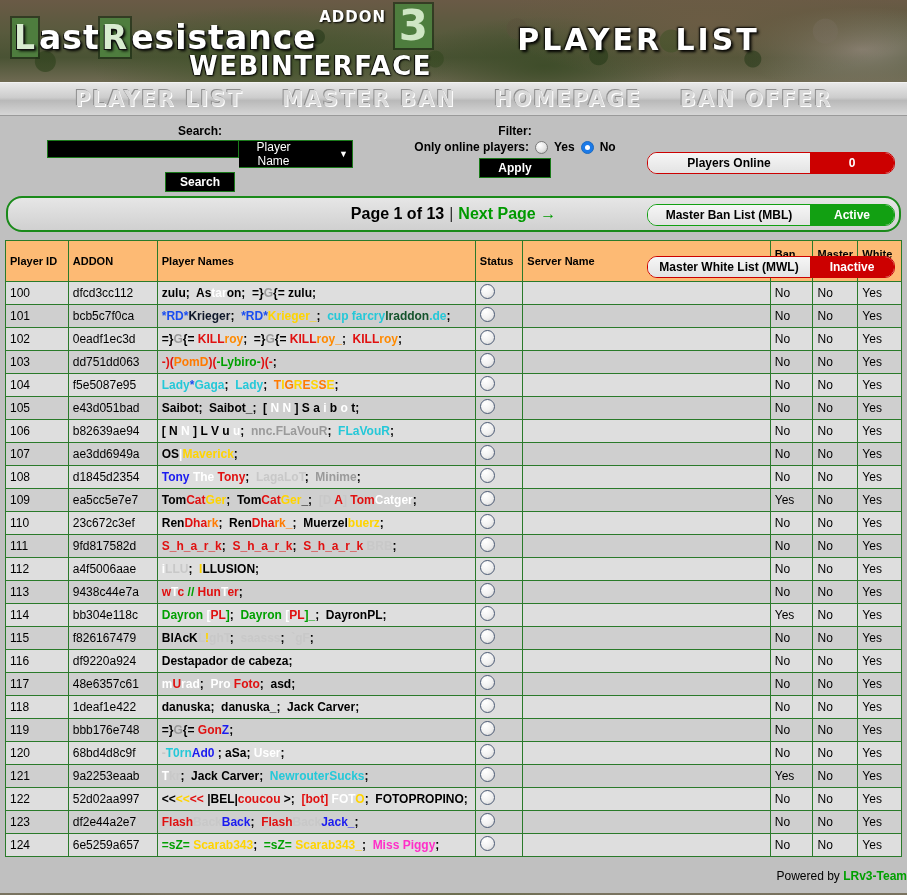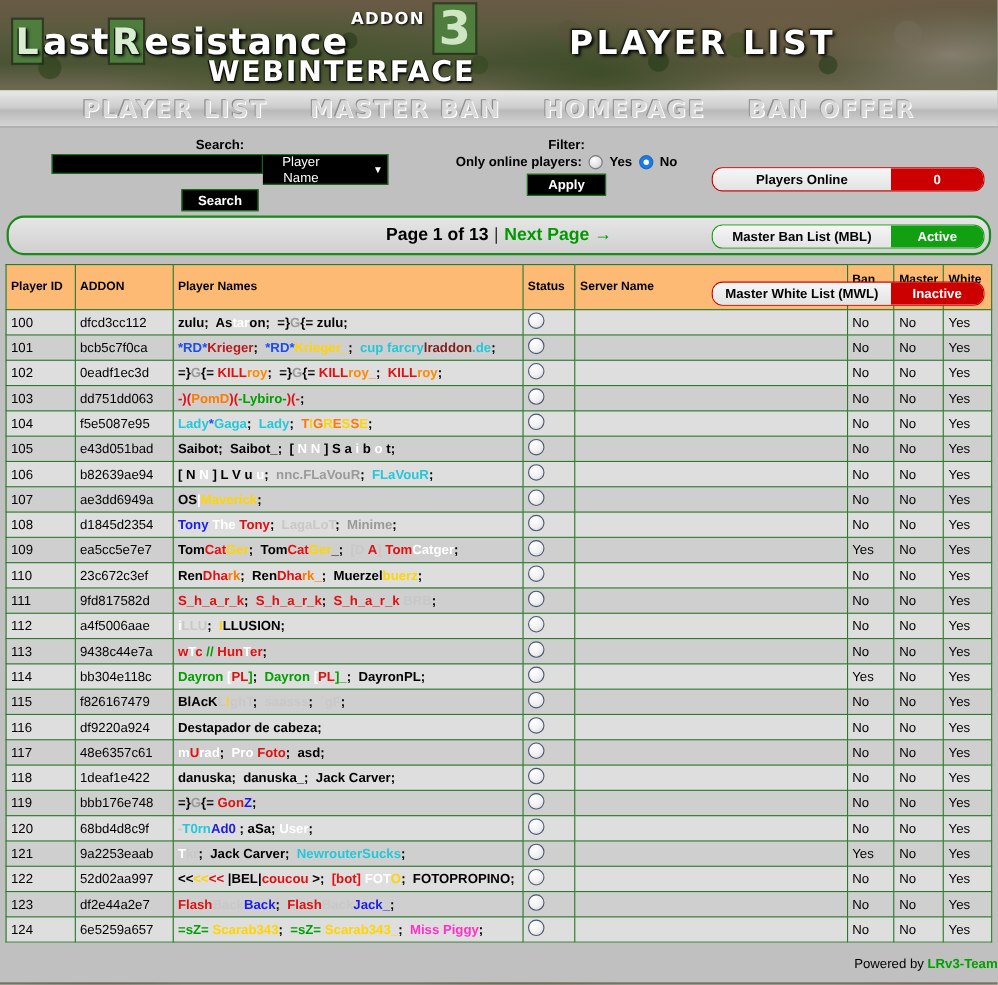--- a/index.html
+++ b/index.html
@@ -433,21 +433,21 @@
         <td class="col-names">zulu;&nbsp; As<span style="color:#ffffff">tar</span>on;&nbsp; =}<span style="color:#9a9a9a">G</span>{= zulu;</td>
         <td class="col-status"><span class="statusdot"></span></td>
         <td class="col-server"></td>
         <td class="col-banoffer">No</td>
         <td class="col-masterban">No</td>
         <td class="col-whitelist">Yes</td>
       </tr>
       <tr class="row-h even">
         <td class="col-id">101</td>
         <td class="col-guid">bcb5c7f0ca</td>
-        <td class="col-names"><span style="color:#1b4ef0">*RD*</span><span style="color:#b91c1c">Krieger</span>;&nbsp; <span style="color:#1b4ef0">*RD*</span><span style="color:#ffd400">Krieger_</span>;&nbsp; <span style="color:#25c8d8">cup farcry</span><span style="color:#7f1d1d">lraddon</span><span style="color:#25c8d8">.de</span>;</td>
+        <td class="col-names"><span style="color:#1b4ef0">*RD*</span><span style="color:#0f172a">Krieger</span>;&nbsp; <span style="color:#1b4ef0">*RD*</span><span style="color:#ffd400">Krieger_</span>;&nbsp; <span style="color:#25c8d8">cup farcry</span><span style="color:#14532d">lraddon</span><span style="color:#25c8d8">.de</span>;</td>
         <td class="col-status"><span class="statusdot"></span></td>
         <td class="col-server"></td>
         <td class="col-banoffer">No</td>
         <td class="col-masterban">No</td>
         <td class="col-whitelist">Yes</td>
       </tr>
       <tr class="row-h odd">
         <td class="col-id">102</td>
         <td class="col-guid">0eadf1ec3d</td>
         <td class="col-names">=}<span style="color:#9a9a9a">G</span>{= <span style="color:#e01010">KILL</span><span style="color:#ff8a00">roy</span>;&nbsp; =}<span style="color:#9a9a9a">G</span>{= <span style="color:#e01010">KILL</span><span style="color:#ff8a00">roy_</span>;&nbsp; <span style="color:#e01010">KILL</span><span style="color:#ff8a00">roy</span>;</td>

